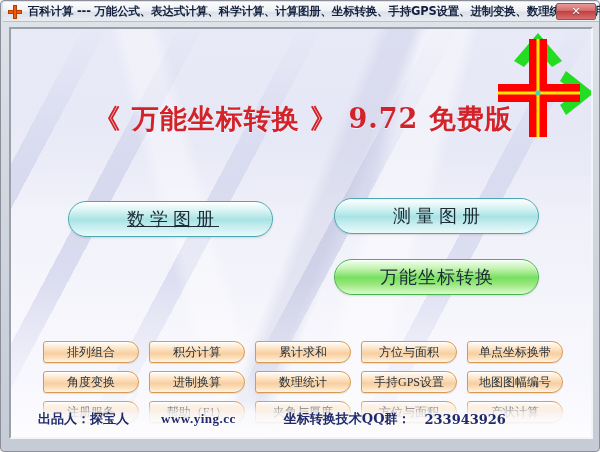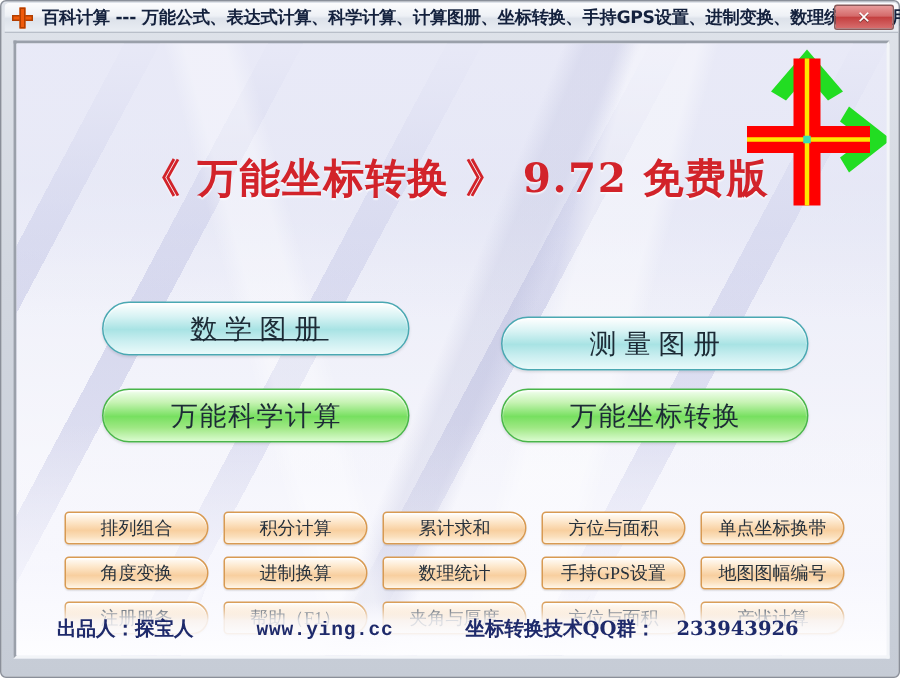--- a/index.html
+++ b/index.html
@@ -163,21 +163,21 @@
     box-shadow: inset 0 1px 1px rgba(255,255,255,.9), 0 1px 2px rgba(0,0,0,.12);
   }
   .bigbtn.green {
     border: 1px solid #49b54a;
     background: linear-gradient(180deg,#f2fff0 0%, #c7f3b4 24%, #77e060 52%, #9fe884 74%, #dafbcf 100%);
     box-shadow: inset 0 1px 1px rgba(255,255,255,.85), 0 1px 2px rgba(0,0,0,.12);
     letter-spacing: 1px;
     text-indent: 1px;
   }
   #btn-math-atlas   { left: 57px;  top: 172px; text-decoration: underline; }
-  #btn-survey-atlas { left: 323px; top: 182px; text-align: right; }
+  #btn-survey-atlas { left: 323px; top: 169px; text-align: right; }
   #btn-sci-calc     { left: 57px;  top: 230px; }
   #btn-coord-conv   { left: 323px; top: 230px; }
 
   
   #tool-grid {
     position: absolute;
     left: 32px; top: 312px;
     width: 520px;
     display: grid;
     grid-template-columns: repeat(5, 96px);
@@ -206,21 +206,21 @@
     width: 584px; height: 36px;
     background: linear-gradient(180deg, rgba(246,247,253,.0) 0%, rgba(250,250,254,.85) 35%, rgba(253,253,255,.98) 100%);
     display: flex;
     align-items: center;
     font-family: "DejaVu Serif", "Liberation Serif", serif;
     font-weight: bold;
     font-size: 13px;
     color: #1e2a6b;
   }
   #status-author { margin-left: 27px; }
-  #status-site   { margin-left: 42px; font-family: Liberation Mono, monospace; letter-spacing:.5px; }
+  #status-site   { margin-left: 32px; font-family: Liberation Serif, serif; letter-spacing:.5px; }
   #status-qq     { margin-left: 48px; }
   #status-qqnum  { margin-left: 14px; }
 </style>
 </head>
 <body>
 
 <div id="window">
 
   <div id="titlebar">
     <div id="app-icon">
@@ -249,21 +249,20 @@
         <rect x="10" y="60.5" width="82" height="3" fill="#ffe600"></rect>
 
         <rect x="47.5" y="59.5" width="5" height="5" fill="#3cd6b4"></rect>
       </svg>
     </div>
 
     <div id="heading">《 万能坐标转换 》  9.72  免费版</div>
 
     <div class="bigbtn cyan" id="btn-math-atlas">数学图册</div>
     <div class="bigbtn cyan" id="btn-survey-atlas">测量图册</div>
-    <div class="bigbtn green" id="btn-sci-calc">万能科学计算</div>
     <div class="bigbtn green" id="btn-coord-conv">万能坐标转换</div>
 
     <div id="tool-grid">
       <div class="toolbtn">排列组合</div>
       <div class="toolbtn">积分计算</div>
       <div class="toolbtn">累计求和</div>
       <div class="toolbtn">方位与面积</div>
       <div class="toolbtn">单点坐标换带</div>
       <div class="toolbtn">角度变换</div>
       <div class="toolbtn">进制换算</div>

